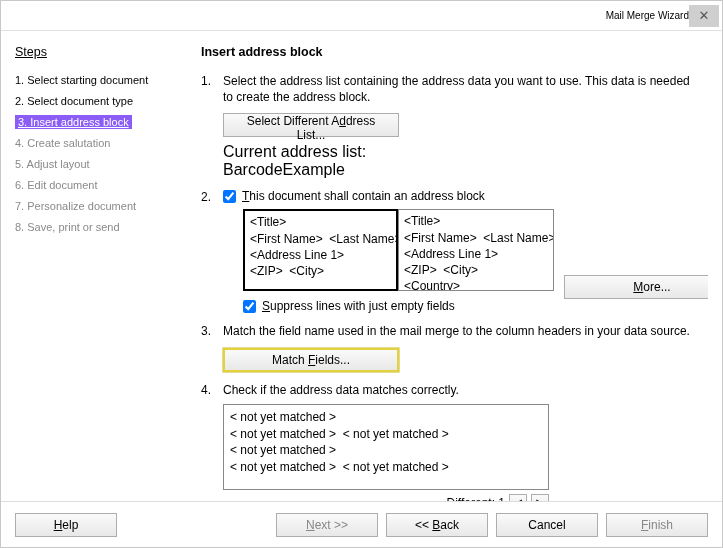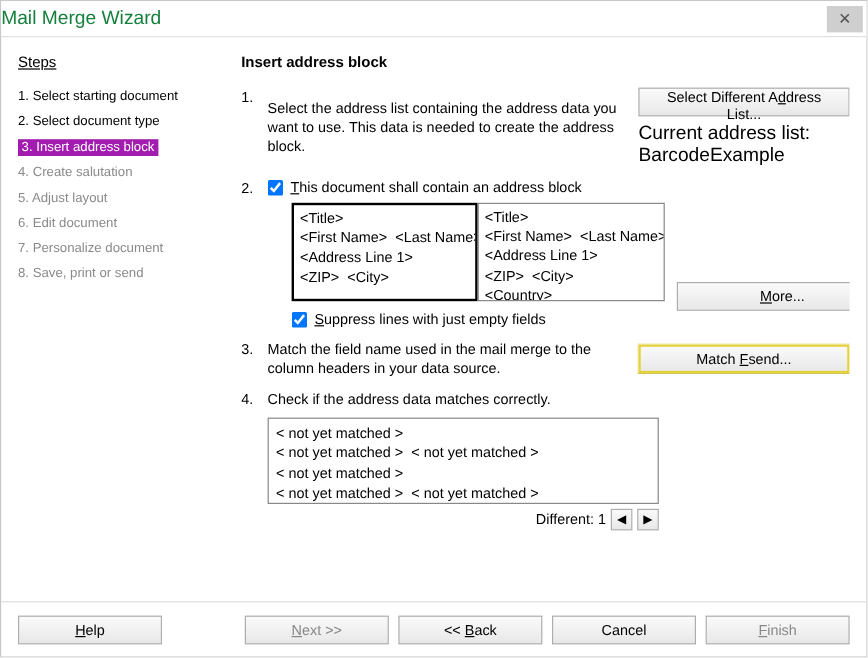--- a/index.html
+++ b/index.html
@@ -24,23 +24,23 @@
   .titlebar {
     height: 30px;
     background: #fff;
     border-bottom: 1px solid #e0e0e0;
     display: flex;
     align-items: center;
     position: relative;
   }
   .titlebar .title {
     flex: 1;
-    text-align: left;
-    font-size: 16px;
-    color: #15803d;
+    text-align: right;
+    font-size: 10px;
+    color: #000000;
   }
   .titlebar .close {
     width: 30px; height: 22px;
     background: #cfcfcf;
     display: flex; align-items: center; justify-content: center;
     margin-right: 3px;
     color: #555;
     font-size: 13px;
   }
   .content {
@@ -62,24 +62,25 @@
   }
   .step-item {
     font-size: 11px;
     padding: 1px 2px 1px 0;
     margin-bottom: 7px;
     color: #222;
     white-space: nowrap;
   }
   .step-item.done { color: #000; }
   .step-item.current {
-    background: #a21caf;
+    background: #8b5cf6;
     color: #fff;
     display: inline-block;
     padding: 1px 3px;
+    text-decoration: underline;
   }
   .step-item.future { color: #8a8a8a; }
   .main {
     flex: 1;
     padding-left: 14px;
     overflow: hidden;
   }
   .main-header {
     font-weight: bold;
     font-size: 12.5px;
@@ -89,22 +90,23 @@
   .section { display: flex; margin-bottom: 10px; }
   .sec-num {
     width: 22px;
     text-align: left;
     padding-top: 1px;
     flex-shrink: 0;
   }
   .sec-body { flex: 1; }
   .desc-row {
     display: flex;
-    align-items: center;
+    align-items: flex-start;
     gap: 8px;
+    flex-direction: column;
   }
   .desc-text {
     flex: 1;
     line-height: 1.35;
     padding-right: 6px;
   }
   .right-col {
     width: 176px;
     display: flex;
     flex-direction: column;
@@ -152,21 +154,21 @@
     line-height: 1.35;
     white-space: pre;
     overflow: hidden;
   }
   .addr-block.sel { border: 2px solid #000; width:155px; height:82px; }
   .suppress-row { margin-left: 20px; }
   .preview-box {
     border: 1px solid #888;
     margin: 6px 0 0 0;
     width: 326px;
-    height: 72px;
+    height: 86px;
     padding: 4px 6px;
     font-size: 12px;
     line-height: 1.4;
     white-space: pre;
   }
   .doc-nav {
     display: flex;
     align-items: center;
     justify-content: flex-end;
     gap: 4px;
@@ -184,21 +186,21 @@
   }
   .footer {
     height: 46px;
     border-top: 1px solid #ddd;
     display: flex;
     align-items: center;
     padding: 0 14px;
     gap: 8px;
   }
   .footer .spacer { flex: 1; }
-  .footer .btn { width: 120px; }
+  .footer .btn { width: 102px; }
   .u { text-decoration: underline; }
   .block2-right { display:flex; align-items:flex-end; margin-left:10px; }
   .more-wrap { width:176px; }
 </style>
 </head>
 <body>
 
 <div class="window">
   <div class="titlebar">
     <div class="title">Mail Merge Wizard</div>
@@ -260,21 +262,21 @@
           </label>
         </div>
       </div>
 
       <div class="section">
         <div class="sec-num">3.</div>
         <div class="sec-body">
           <div class="desc-row">
             <div class="desc-text">Match the field name used in the mail merge to the column headers in your data source.</div>
             <div class="right-col">
-              <button class="btn highlight"><span>Match </span><span class="u">F</span><span>send...</span></button>
+              <button class="btn highlight"><span>Match </span><span class="u">F</span><span>ields...</span></button>
             </div>
           </div>
         </div>
       </div>
 
       <div class="section" style="margin-bottom:4px;">
         <div class="sec-num">4.</div>
         <div class="sec-body">
           <div class="desc-text">Check if the address data matches correctly.</div>
           <div class="preview-box">&lt; not yet matched &gt;

